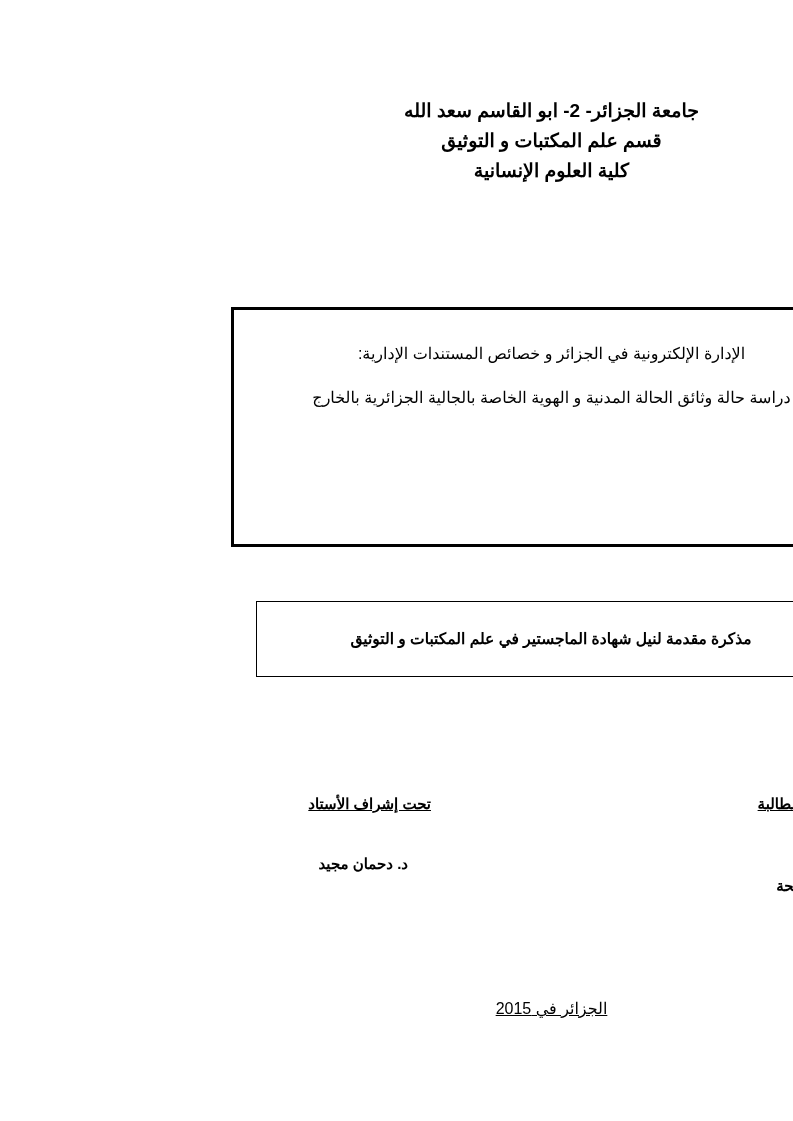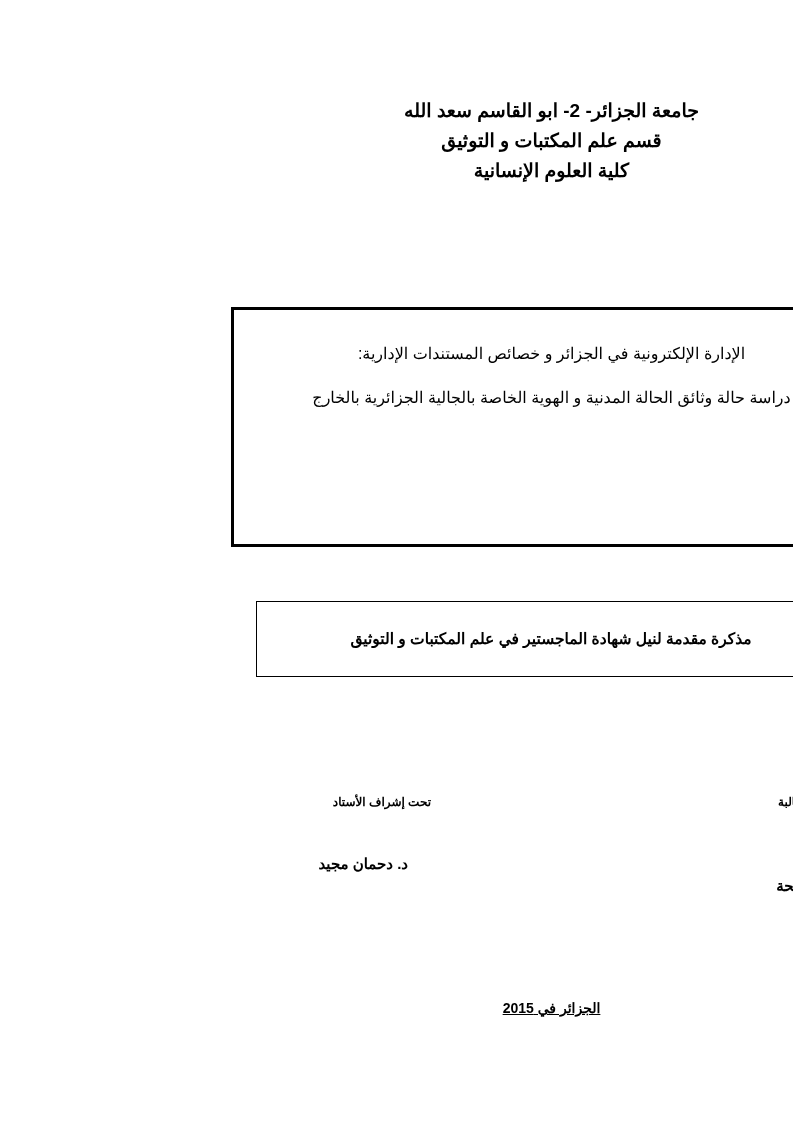--- a/index.html
+++ b/index.html
@@ -91,21 +91,22 @@
     direction: rtl;
   }
   .credits-row {
     position: relative;
     width: 793px;
     height: 28px;
   }
   .credit-label {
     position: absolute;
     font-weight: bold;
-    font-size: 12px;
+    font-size: 15px;
+    text-decoration: underline;
   }
   .credit-value {
     position: absolute;
     font-weight: bold;
     font-size: 15px;
   }
   .author-label { right: 88px; top: 0; }
   .supervisor-label { right: 517px; top: 0; }
   .author-value { right: 103px; top: 60px; margin-top: 22px; }
   .supervisor-value { right: 540px; top: 60px; text-align: center; }
@@ -113,22 +114,22 @@
   
   .footer {
     position: absolute;
     top: 999px;
     left: 0;
     width: 793px;
     text-align: center;
     direction: rtl;
   }
   .footer-text {
-    font-weight: bold;
-    font-size: 14px;
+    font-weight: normal;
+    font-size: 16px;
     text-decoration: underline;
   }
 </style>
 </head>
 <body>
 
 <div class="page">
 
   <div class="header">
     <div class="header-line">جامعة الجزائر- 2- ابو القاسم سعد الله</div>

